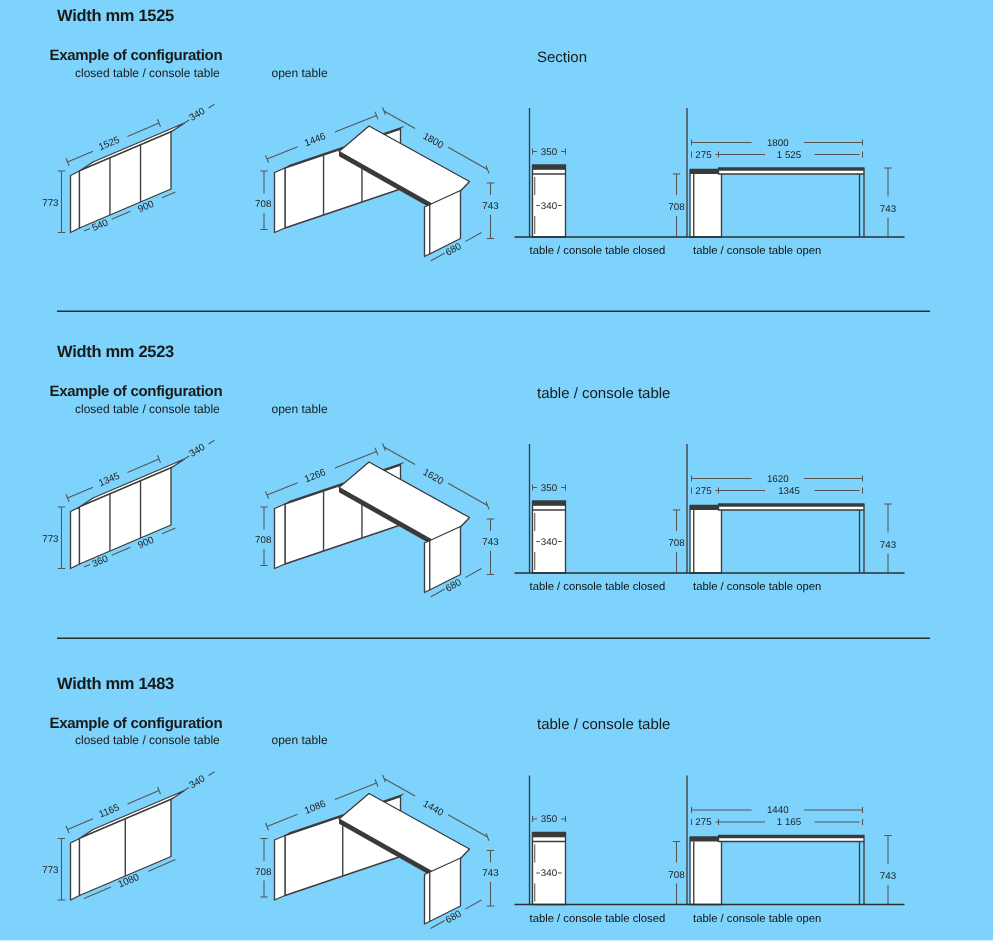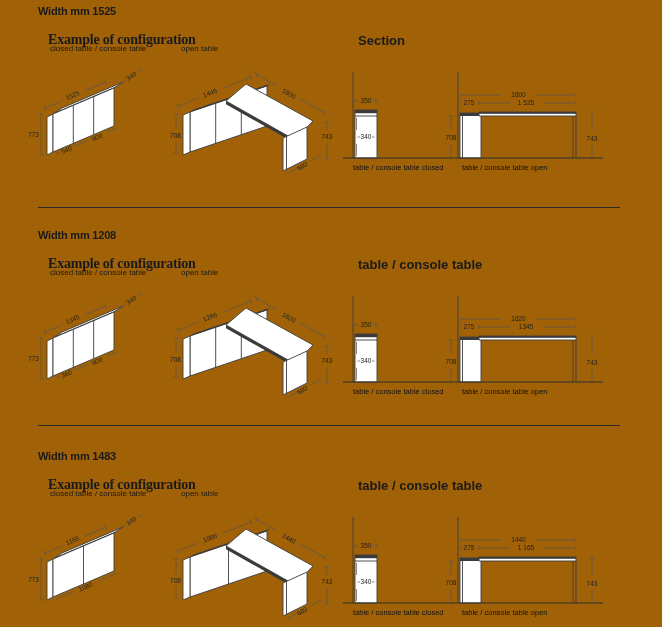--- a/index.html
+++ b/index.html
@@ -1,23 +1,23 @@
 <!DOCTYPE html>
 <html><head>
 <meta charset="utf-8">
 <style>
   html,body{margin:0;padding:0;background:#fff;}
-  #canvas{position:relative;width:662px;height:627px;background:#a16207;overflow:hidden;
+  #canvas{position:relative;width:662px;height:627px;background:#7dd3fc;overflow:hidden;
           font-family:"Liberation Sans",sans-serif;color:#1a1a1a;}
   .row{position:absolute;left:0;width:662px;height:220px;}
   .row-title{position:absolute;left:38px;top:5px;font-size:11px;font-weight:bold;letter-spacing:-0.2px;}
-  .example-heading{position:absolute;left:48px;top:32px;font-size:14px;font-weight:bold;letter-spacing:-0.2px;font-family:Liberation Serif, serif;}
+  .example-heading{position:absolute;left:33px;top:32px;font-size:10px;font-weight:bold;letter-spacing:-0.2px;}
   .example-sub{position:absolute;left:38px;top:44px;font-size:8px;margin-left:12px;}
   .open-label{position:absolute;left:181px;top:44px;font-size:8px;text-align:right;}
-  .section-heading{position:absolute;left:358px;top:33px;font-size:13px;font-weight:bold;}
+  .section-heading{position:absolute;left:358px;top:33px;font-size:10px;font-weight:normal;}
   .closed-svg{position:absolute;left:28px;top:66px;}
   .open-svg{position:absolute;left:163px;top:58px;}
   .section-svg{position:absolute;left:340px;top:60px;}
   .sep{position:absolute;left:38px;width:582px;height:1px;background:#2b2b2b;}
   svg .face{fill:#fff;stroke:#3c3c3c;stroke-width:0.9;stroke-linejoin:round;}
   svg .dark{fill:#3a3a3a;stroke:none;}
   svg .ln{stroke:#3c3c3c;stroke-width:0.9;fill:none;}
   svg .ground{stroke:#2e2e2e;stroke-width:1.1;fill:none;}
   svg .dim{stroke:#555;stroke-width:0.7;fill:none;}
   svg text{font-family:"Liberation Sans",sans-serif;font-size:6.5px;fill:#222;}
@@ -172,21 +172,21 @@
         <line class="dim" x1="249.5" y1="52" x2="254.5" y2="52"></line>
         <text x="252" y="81" text-anchor="middle">743</text>
       </g>
       <line class="ground" x1="3" y1="98" x2="263" y2="98"></line>
       <text class="cap" x="13" y="109.5">table / console table closed</text>
       <text class="cap" x="122" y="109.5">table / console table open</text>
     </svg>
   </div>
 
   <div class="row doors-3" style="top: 224px;">
-    <div class="row-title">Width mm 1208</div>
+    <div class="row-title">Width mm 2523</div>
     <div class="example-heading">Example of configuration</div>
     <div class="example-sub">closed table / console table</div>
     <div class="open-label">open table</div>
     <div class="section-heading">table / console table</div>
 
     <svg class="closed-svg" width="125" height="102" viewBox="0 0 125 102">
       <g>
         <polygon class="face" points="25,48 86,22 95,16 34,42"></polygon>
         <polygon class="dark" points="25,48 86,22 89,20 28,46"></polygon>
         <polygon class="face" points="25,48 19,51 19,89 25,86"></polygon>

